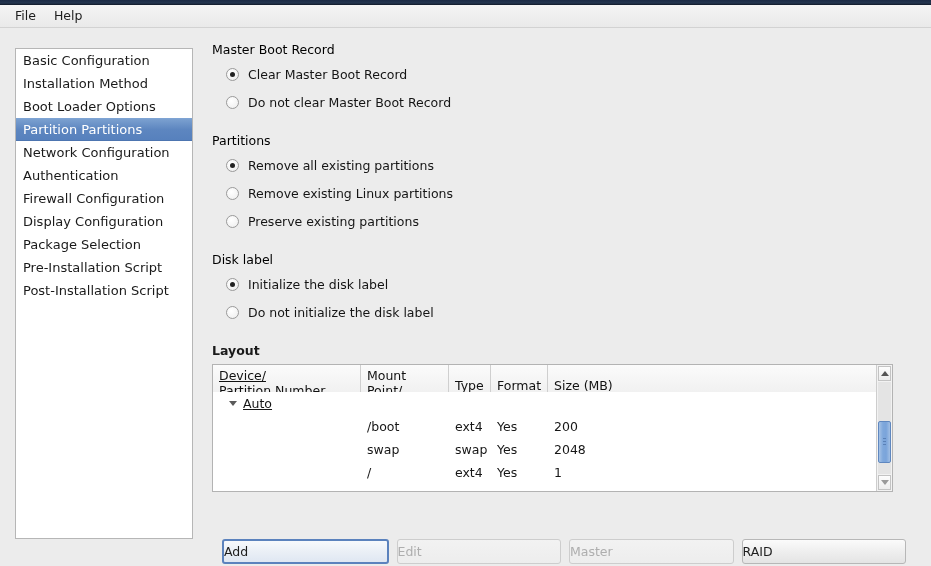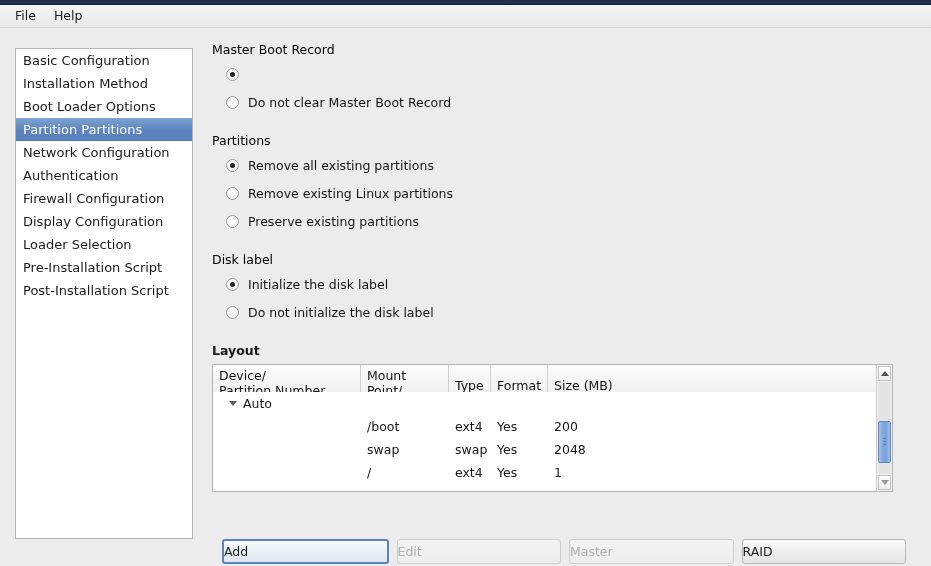--- a/index.html
+++ b/index.html
@@ -93,21 +93,21 @@
     display: flex; height: 38px;
     background: linear-gradient(to bottom, #fbfbfb 0%, #ededed 100%);
     border-bottom: 1px solid #b9b9b9;
   }
   .th {
     padding: 3px 6px 0 6px; font-size: 12.5px; color: #111;
     border-right: 1px solid #cfcfcf; line-height: 15px; white-space: pre-line;
     display: flex; align-items: flex-start;
   }
   .th:last-child { border-right: none; }
-  .c-device { width: 148px; }
+  .c-device { width: 148px; text-decoration: underline; }
   .c-mount  { width: 88px; }
   .c-type   { width: 42px; align-items: center; }
   .c-format { width: 57px; align-items: center; }
   .c-size   { width: 220px; align-items: center; flex: 1 1 auto; }
 
   .tbody { position: relative; background: #fff; }
   .tr { display: flex; height: 23px; align-items: center; }
   .td { font-size: 12.5px; color: #161616; padding: 0 6px; white-space: nowrap; }
   .tr.group .td-device { display: flex; align-items: center; padding-left: 16px; }
   .expander {
@@ -177,30 +177,31 @@
 
     <div class="sidebar">
       <div class="side-item">Basic Configuration</div>
       <div class="side-item">Installation Method</div>
       <div class="side-item">Boot Loader Options</div>
       <div class="side-item selected">Partition Partitions</div>
       <div class="side-item">Network Configuration</div>
       <div class="side-item">Authentication</div>
       <div class="side-item">Firewall Configuration</div>
       <div class="side-item">Display Configuration</div>
-      <div class="side-item">Loader Selection</div>
+      <div class="side-item">Package Selection</div>
       <div class="side-item">Pre-Installation Script</div>
       <div class="side-item">Post-Installation Script</div>
     </div>
 
     <div class="pane">
 
       <div class="sec-title">Master Boot Record</div>
       <div class="radio-row">
         <span class="radio on"></span>
+        <span class="radio-label">Clear Master Boot Record</span>
       </div>
       <div class="radio-row">
         <span class="radio"></span>
         <span class="radio-label">Do not clear Master Boot Record</span>
       </div>
 
       <div class="gap-lg"></div>
 
       <div class="sec-title">Partitions</div>
       <div class="radio-row">

